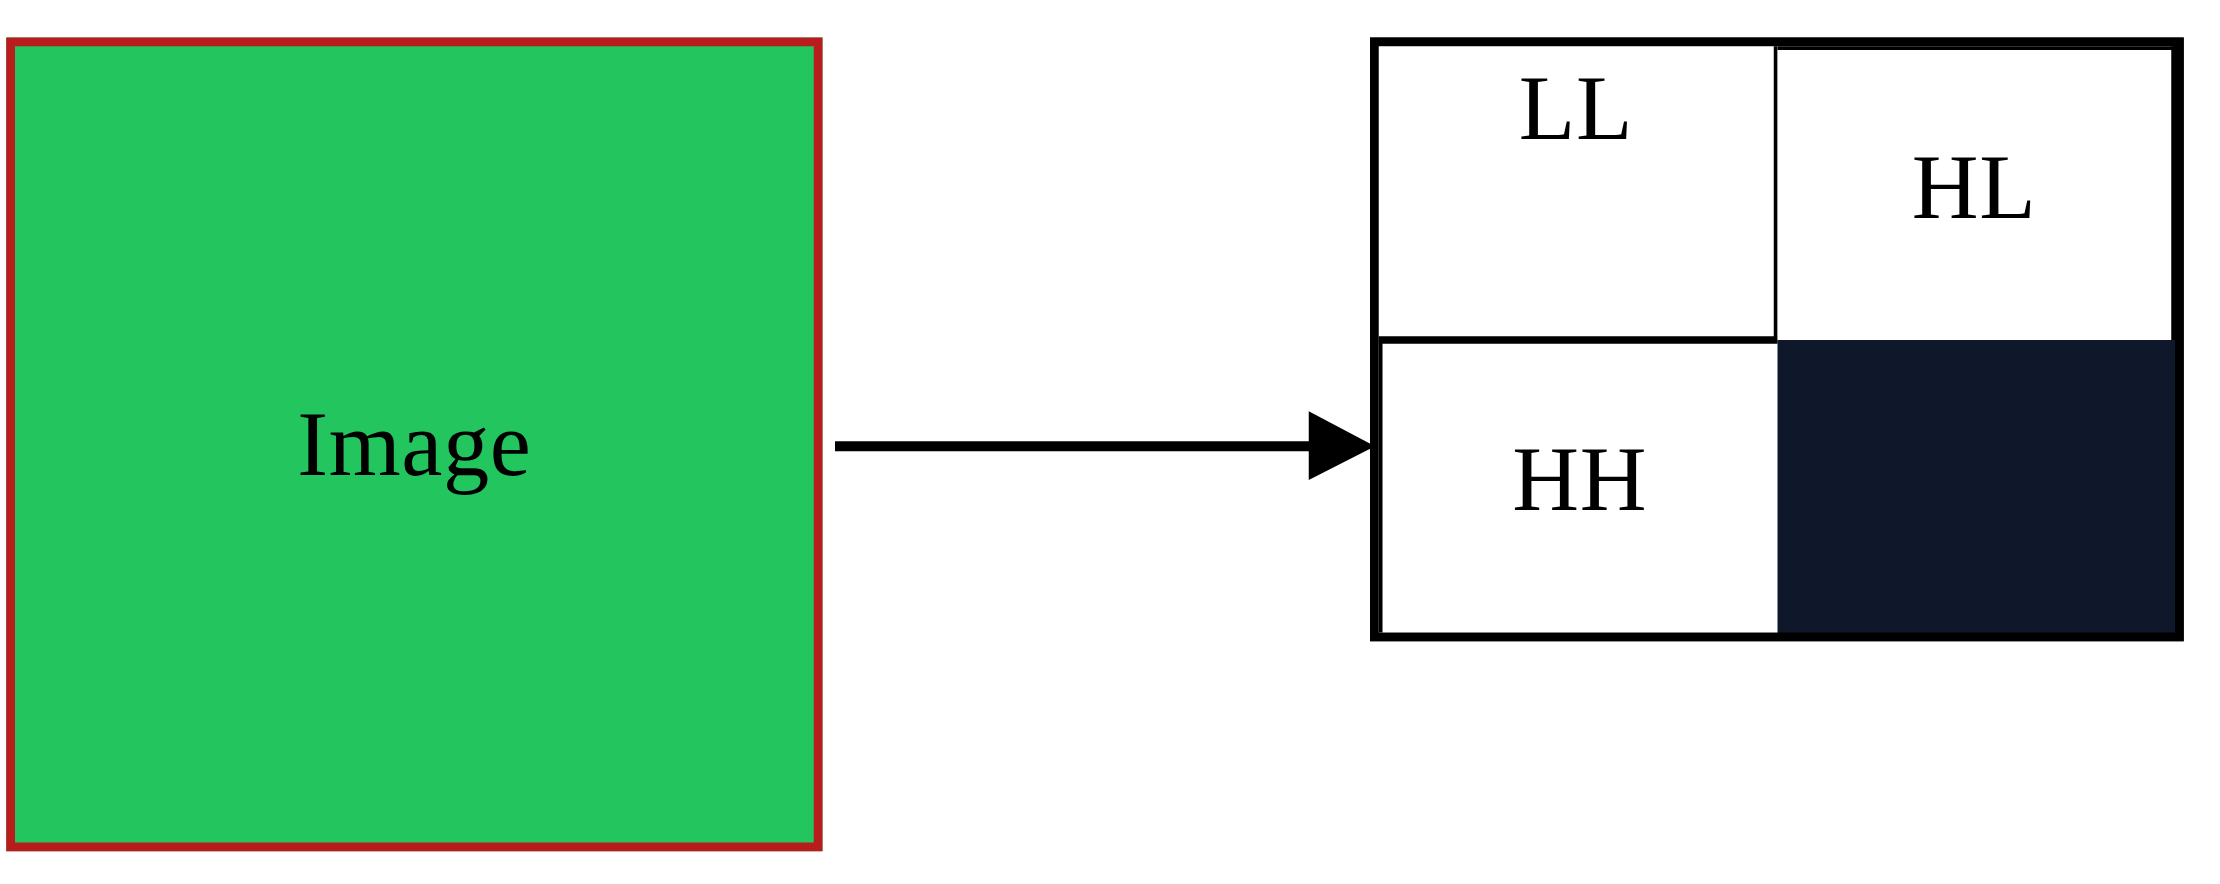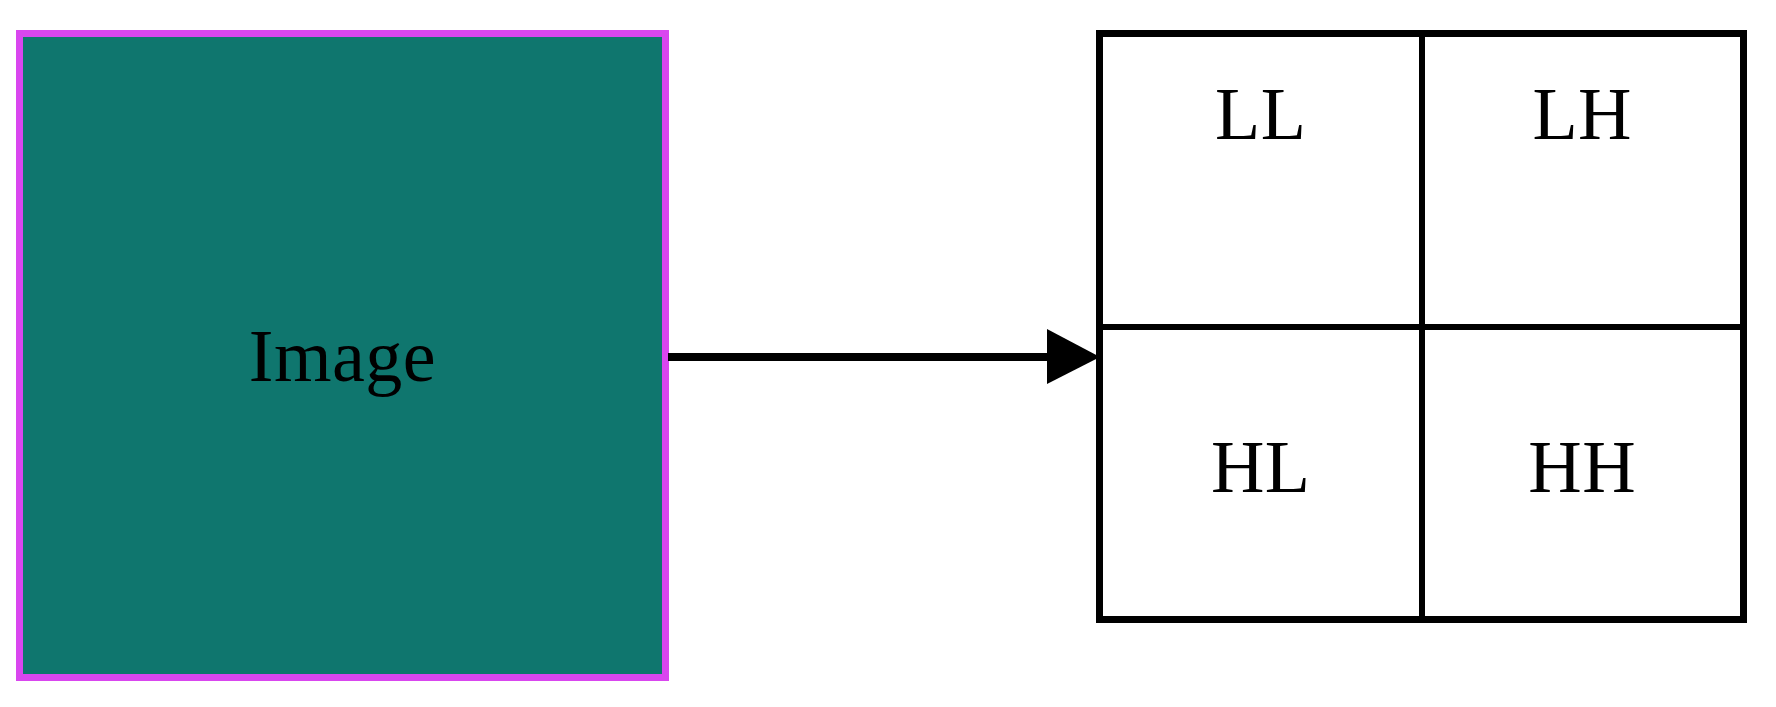--- a/index.html
+++ b/index.html
@@ -14,27 +14,27 @@
     height: 707px;
     background: #ffffff;
     overflow: hidden;
     font-family: "Liberation Serif", "DejaVu Serif", serif;
     color: #000000;
   }
 
   
   .source-box {
     position: absolute;
-    left: 16px;
+    left: 5px;
     top: 30px;
     width: 653px;
     height: 651px;
     box-sizing: border-box;
-    border: 7px solid #d946ef;
-    background: #0f766e;
+    border: 7px solid #b91c1c;
+    background: #22c55e;
   }
   .source-label {
     position: absolute;
     left: 0;
     top: 0;
     width: 100%;
     height: 100%;
     display: flex;
     align-items: center;
     justify-content: center;
@@ -52,21 +52,21 @@
     width: 436px;
     height: 58px;
   }
 
   
   .subband-grid {
     position: absolute;
     left: 1096px;
     top: 30px;
     width: 651px;
-    height: 593px;
+    height: 483px;
     box-sizing: border-box;
     border: 7px solid #000000;
     background: #0f172a;
     display: grid;
     grid-template-columns: 1fr 1fr;
     grid-template-rows: 1fr 1fr;
   }
   .subband-cell {
     position: relative;
     box-sizing: border-box;
@@ -106,23 +106,20 @@
       <polygon points="379,1 432,29 379,56" fill="#000000"></polygon>
     </svg>
   </div>
 
   <div class="subband-grid">
 
     <div class="subband-cell cell-ll">
       <span class="cell-label">LL</span>
     </div>
 
-    <div class="subband-cell cell-lh">
-      <span class="cell-label">LH</span>
-    </div>
 
     <div class="subband-cell cell-hl">
       <span class="cell-label">HL</span>
     </div>
 
     <div class="subband-cell cell-hh">
       <span class="cell-label">HH</span>
     </div>
 
   </div>

